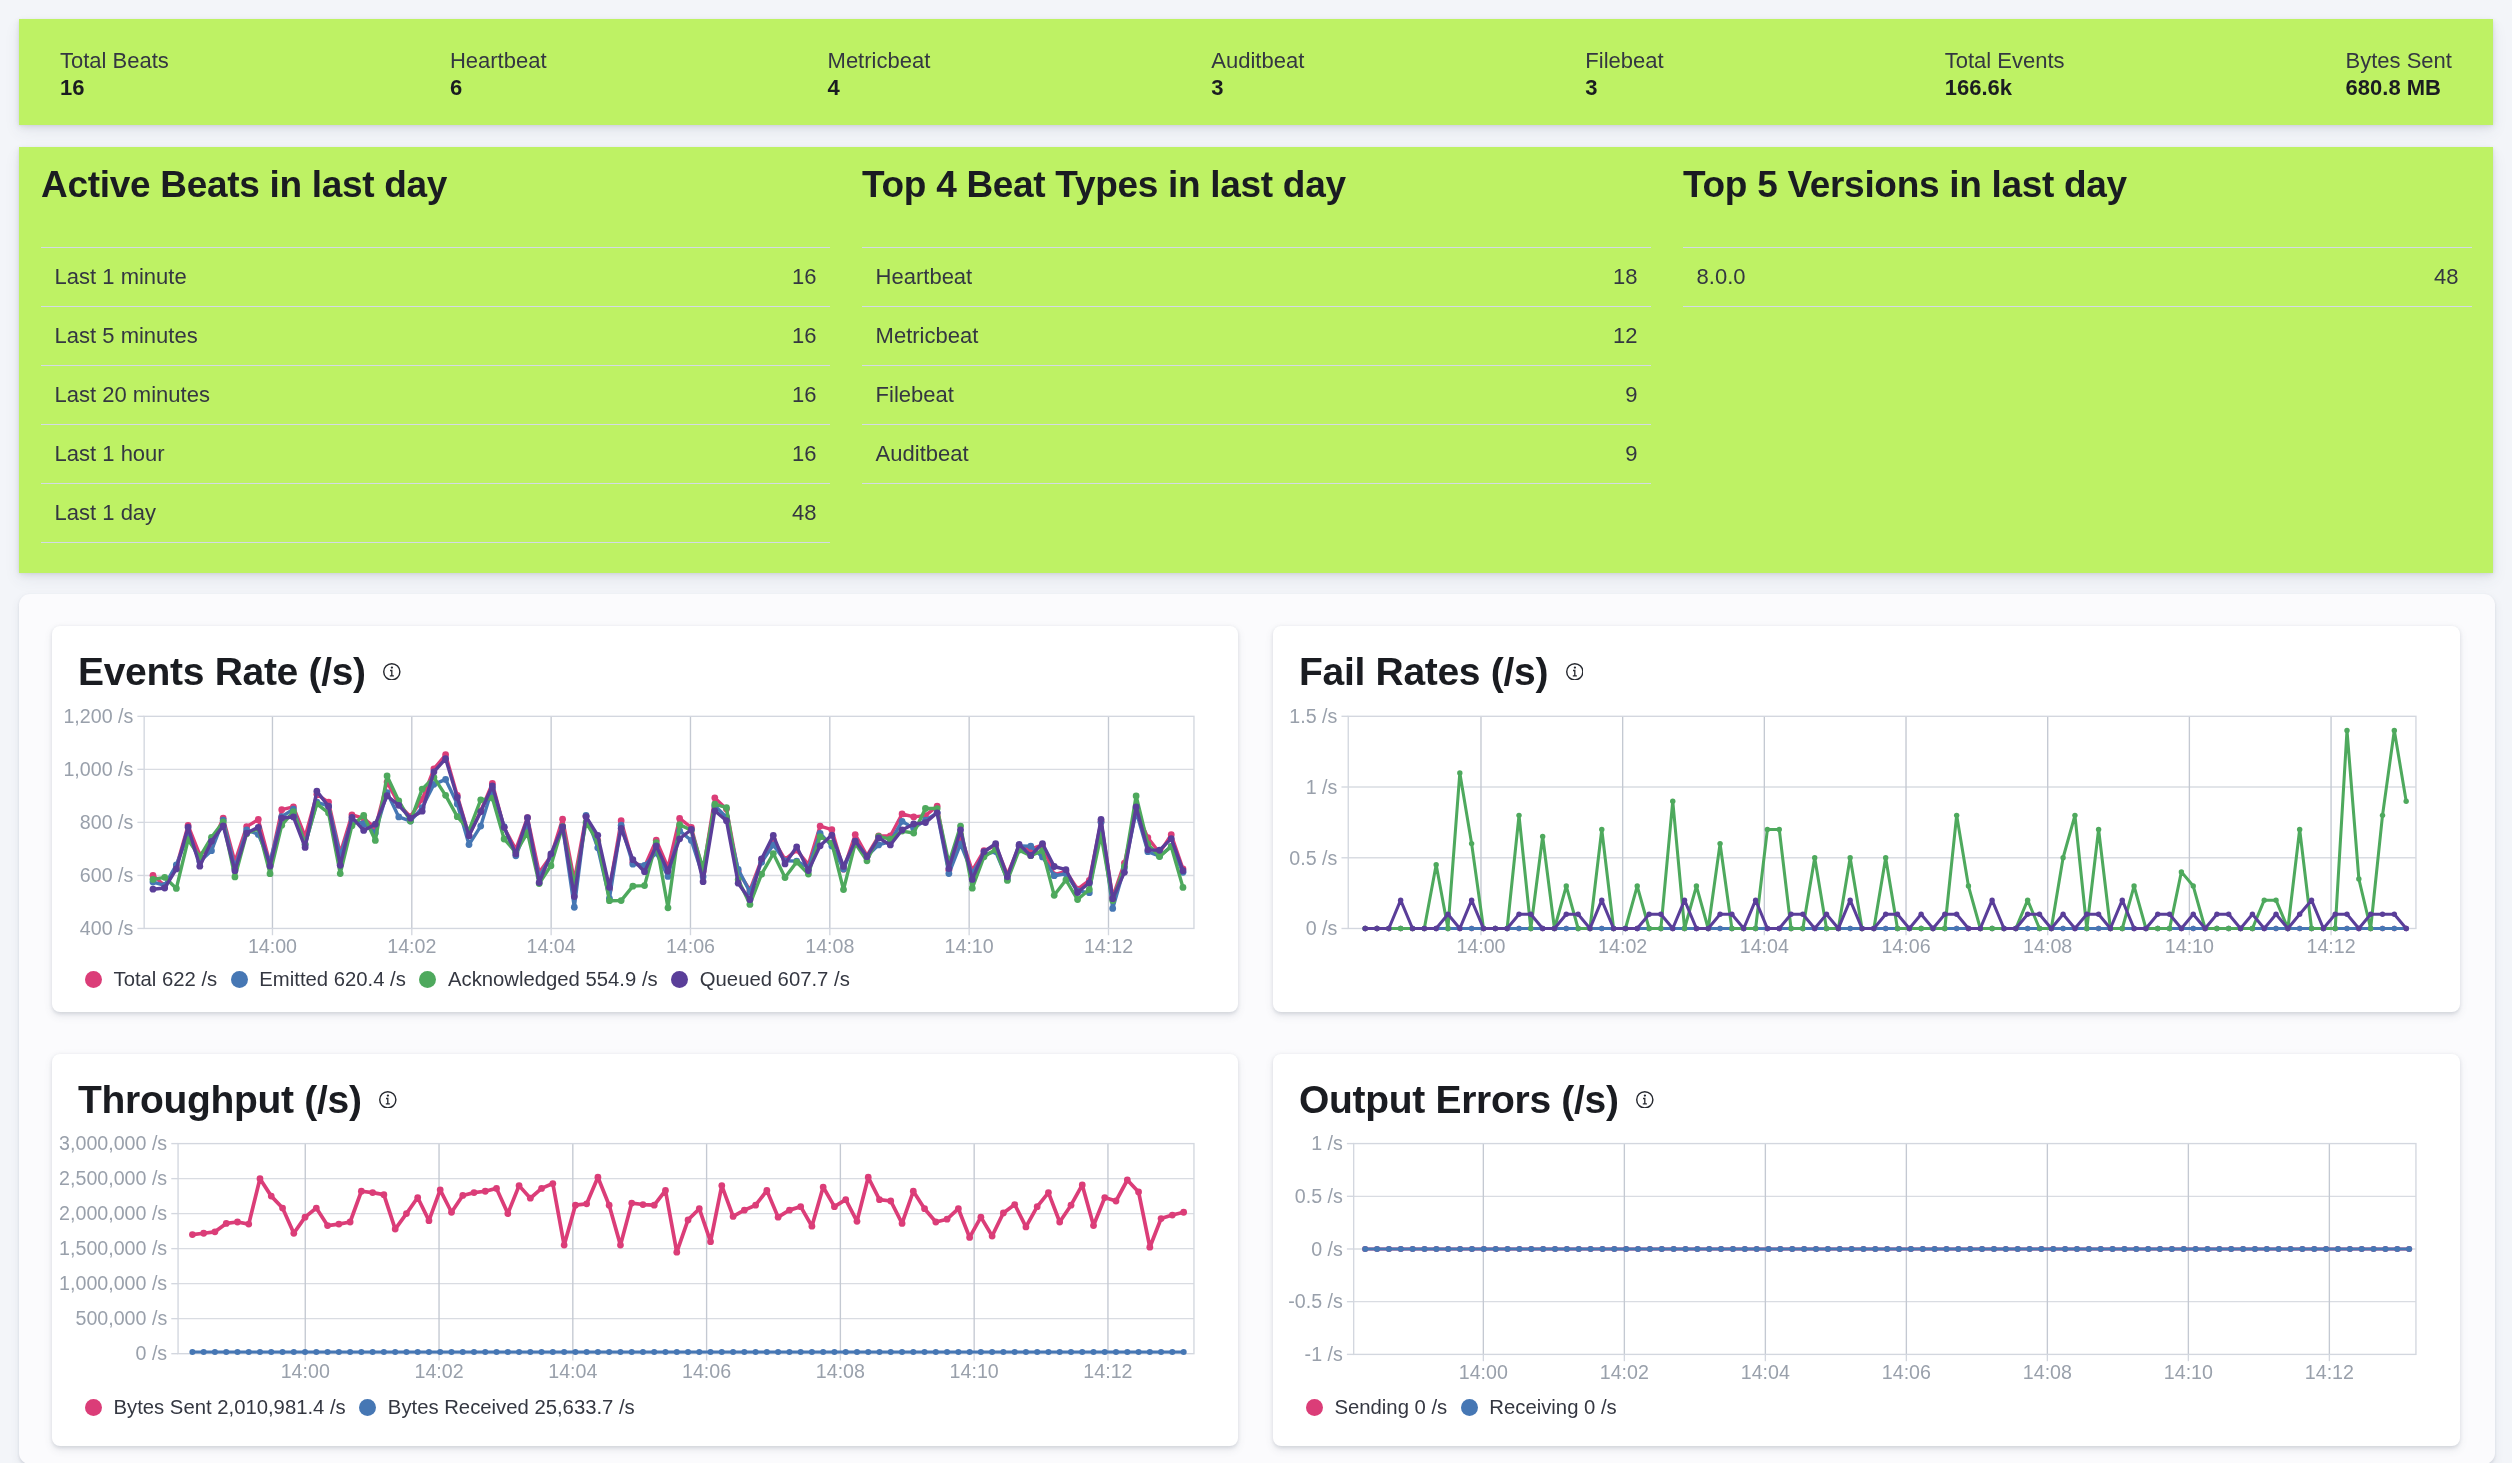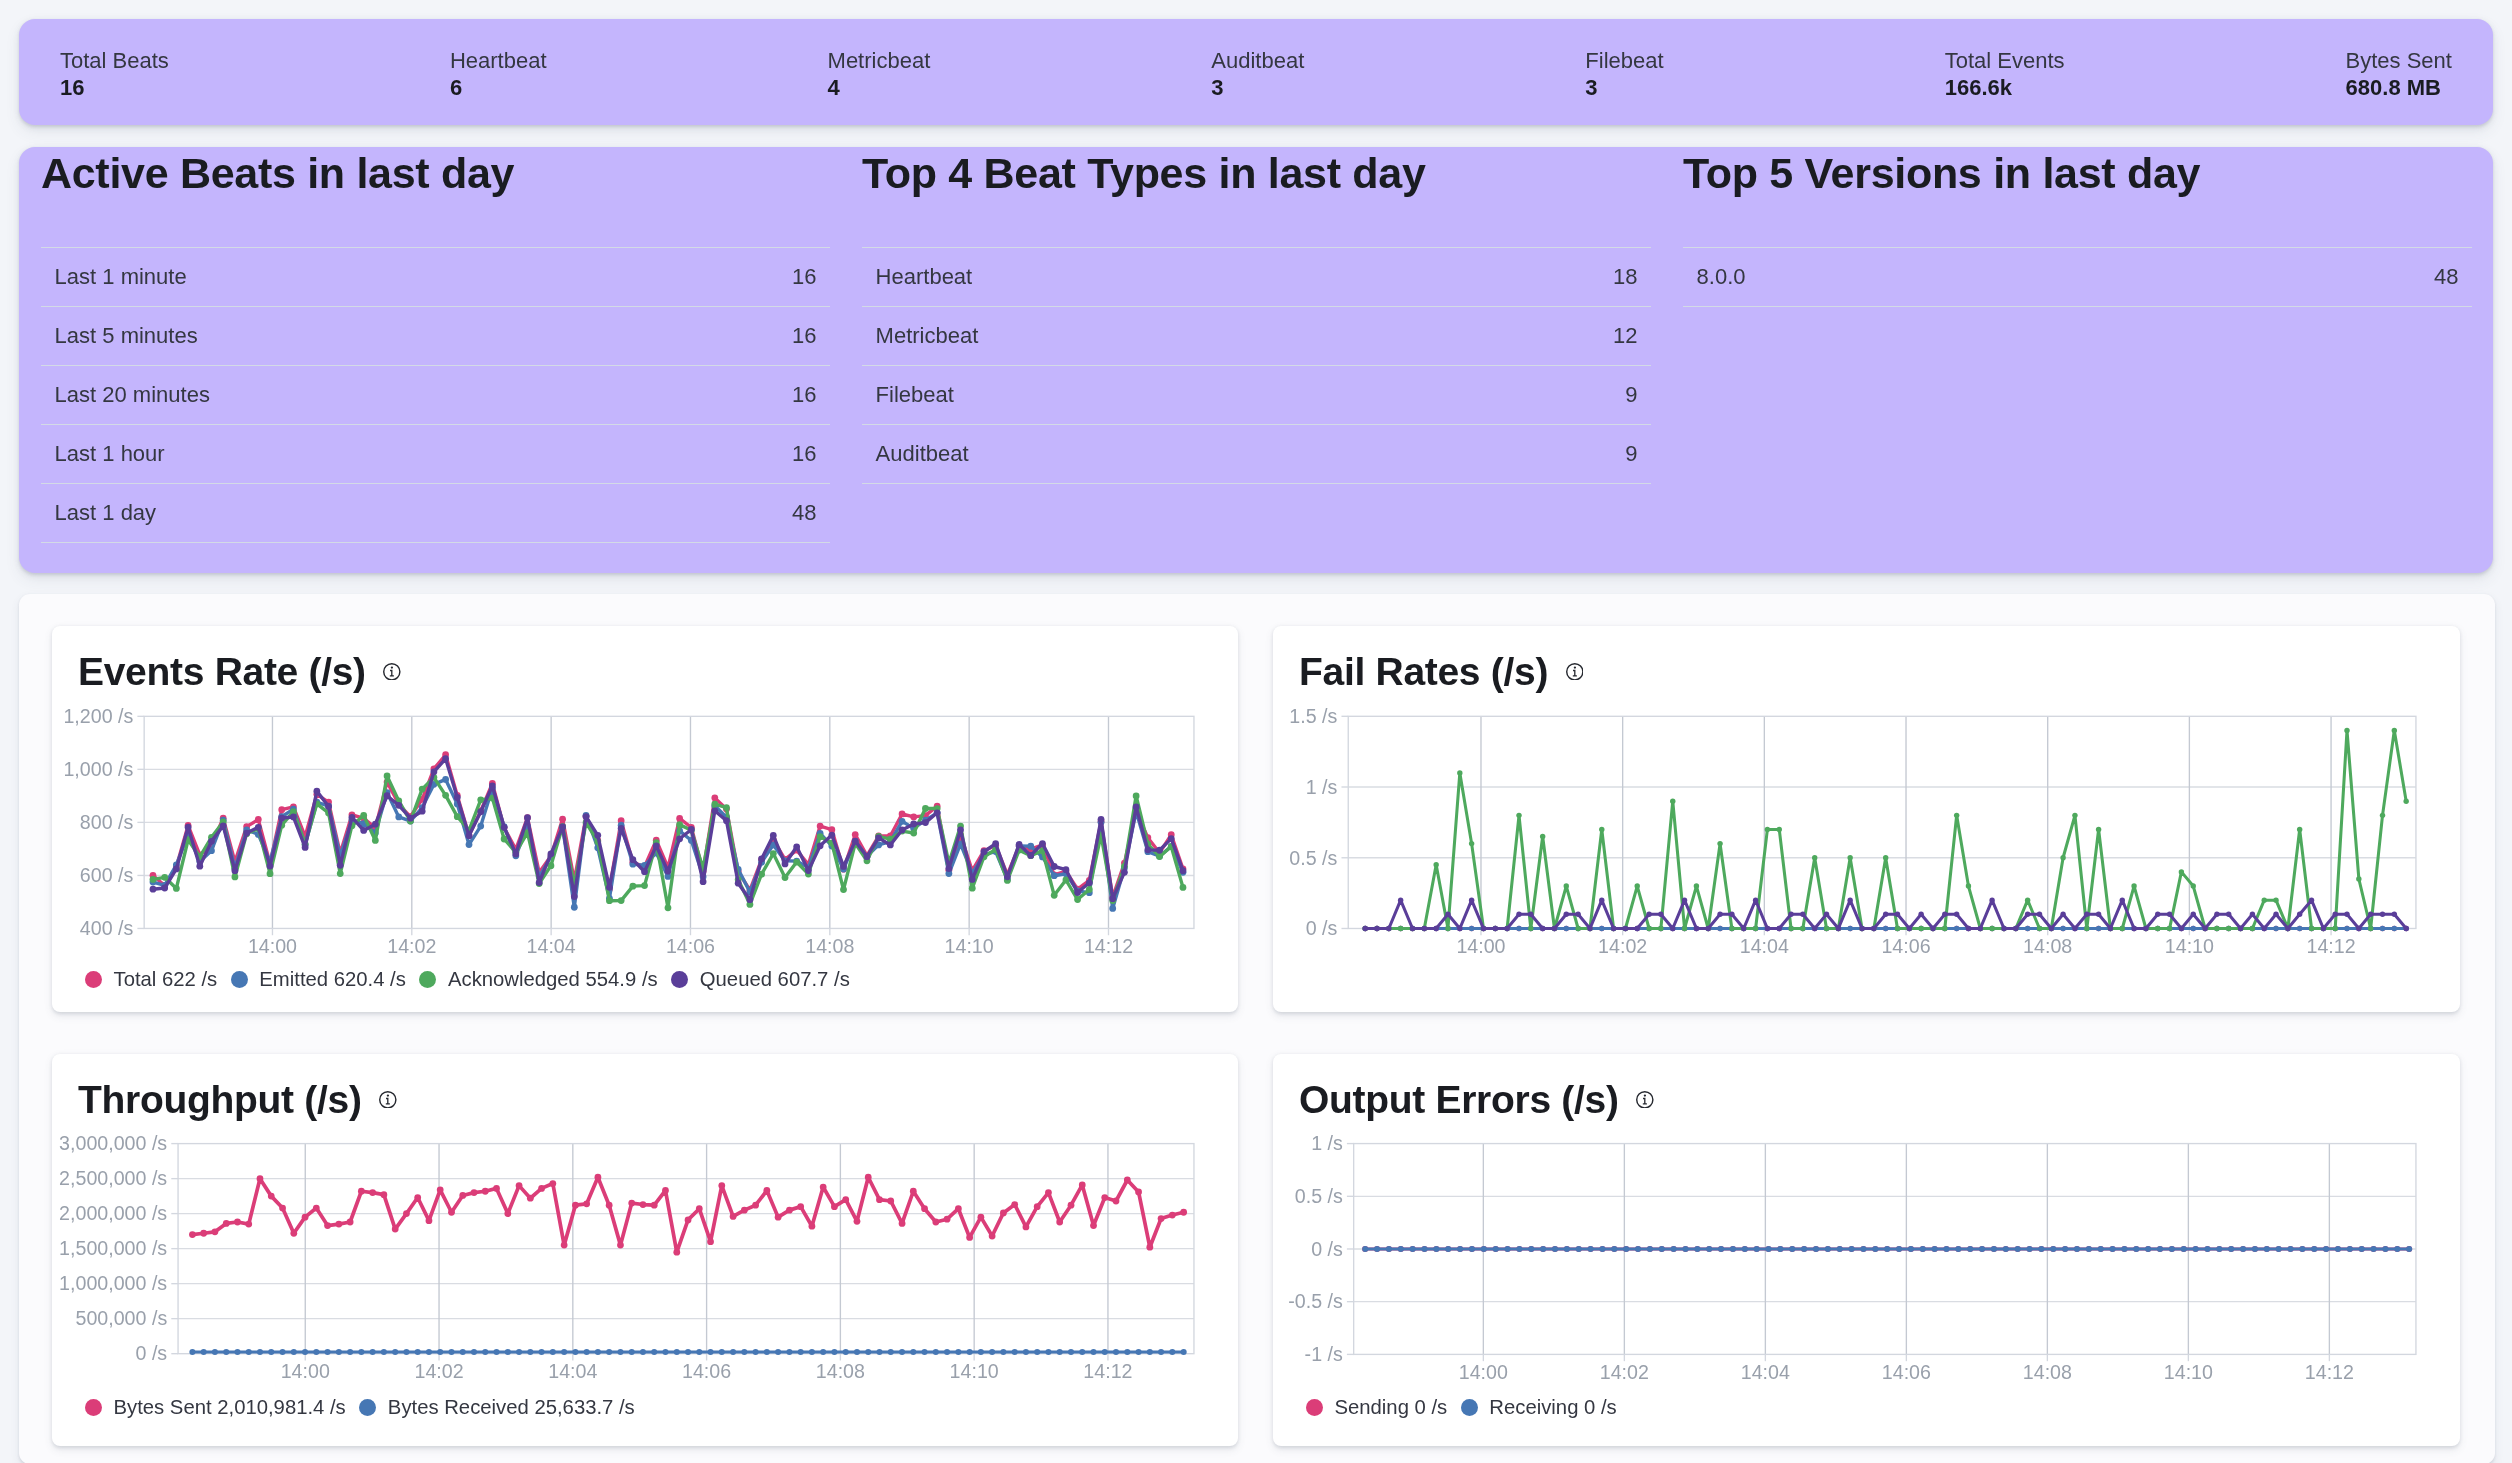--- a/index.html
+++ b/index.html
@@ -1,24 +1,24 @@
 <!DOCTYPE html>
 <html style="font-size:11px"><head><meta charset="utf-8">
 <style>
 * { margin:0; padding:0; box-sizing:border-box; }
 html,body { width:2512px; height:1464px; background:#F3F5F9; font-family:"Liberation Sans", sans-serif; }
-.panel { position:absolute; background:#c4b5fd; border-radius:16px;
+.panel { position:absolute; background:#bef264; border-radius:0;
   box-shadow:0 1.4px 2.7px rgba(65,78,101,.12), 0 2.7px 6.8px rgba(65,78,101,.10), 0 6.8px 15px rgba(65,78,101,.08); }
 #statp { left:19px; top:19px; width:2474px; height:106px; display:flex; justify-content:space-between;
   padding:28px 41px 0 41px; }
 .stat .sl { font-size:22px; line-height:27px; color:#343741; }
 .stat .sv { font-size:22px; line-height:27px; color:#1A1C21; font-weight:700; }
 #tablep { left:19px; top:147px; width:2474px; height:426px; }
 .tbl { position:absolute; top:0; width:789px; }
-.ttitle { position:absolute; top:6px; left:0; font-size:43px; line-height:41px; font-weight:700; color:#1A1C21;
+.ttitle { position:absolute; top:17px; left:0; font-size:37px; line-height:41px; font-weight:700; color:#1A1C21;
   letter-spacing:-0.3px; }
 .trows { position:absolute; top:100px; left:0; right:0; border-top:1.4px solid #D3DAE6; }
 .trow { height:59px; border-bottom:1.4px solid #D3DAE6; display:flex; justify-content:space-between;
   align-items:center; padding:0 13.6px; font-size:22px; color:#343741; }
 #wrap { position:absolute; left:19px; top:594px; width:2476px; height:870px; background:#FBFBFD;
   border-radius:11px; box-shadow:0 1.4px 2.7px rgba(65,78,101,.12), 0 4.1px 9.5px rgba(65,78,101,.09); }
 .cpanel { position:absolute; background:#fff; border-radius:8.1px;
   box-shadow:0 1.4px 3.4px rgba(65,78,101,.14), 0 3.4px 8.1px rgba(65,78,101,.10); }
 .ctitle { position:absolute; left:26px; top:26px; font-size:39px; line-height:39px; font-weight:700;
   color:#1A1C21; letter-spacing:-0.3px; display:flex; align-items:center; gap:17.6px; }

